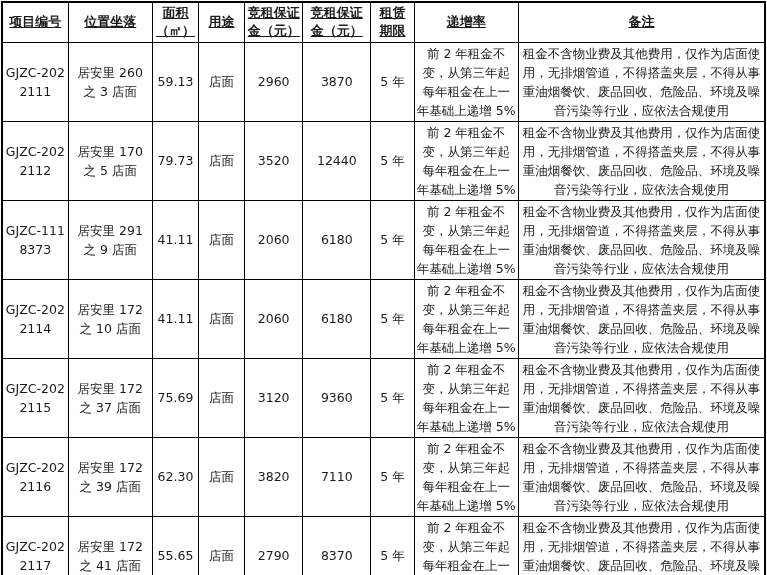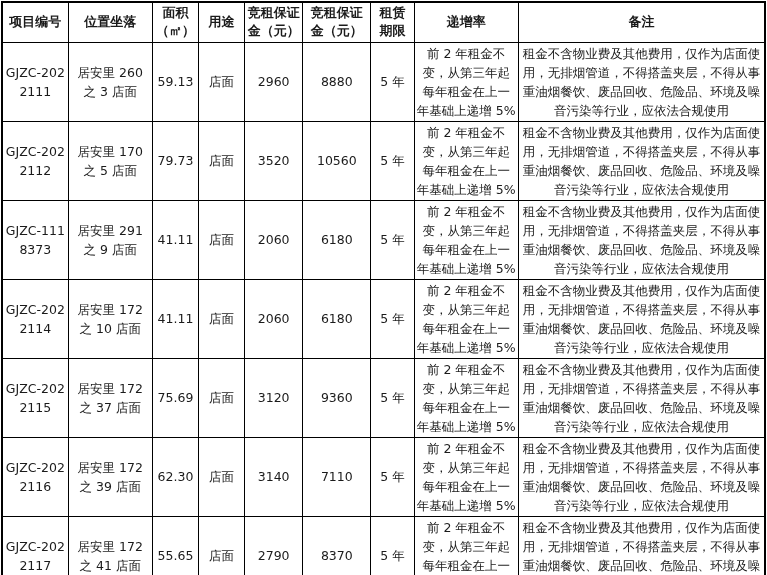--- a/index.html
+++ b/index.html
@@ -27,21 +27,21 @@
     padding: 1px 2px;
     font-size: 12.5px;
     line-height: 19px;
     overflow: hidden;
   }
   table.rental-table th {
     font-weight: bold;
     font-size: 13px;
     line-height: 18px;
   }
-  thead tr { height: 40px; }
+  thead tr { height: 40px; text-decoration: underline; }
   tbody tr { height: 76px; }
 
   
   col.c-project   { width: 66px; }
   col.c-location  { width: 84px; }
   col.c-area      { width: 46px; }
   col.c-use       { width: 46px; }
   col.c-baserent  { width: 58px; }
   col.c-deposit   { width: 68px; }
   col.c-lease     { width: 43px; }
@@ -83,32 +83,32 @@
         <th>备注</th>
       </tr>
   </thead>
   <tbody>
       <tr>
         <td class="cell-project_id">GJZC-2022111</td>
         <td class="cell-location">居安里 260 之 3 店面</td>
         <td class="cell-area">59.13</td>
         <td class="cell-use">店面</td>
         <td class="cell-base_rent">2960</td>
-        <td class="cell-deposit">8880</td>
+        <td class="cell-deposit">3870</td>
         <td class="cell-lease_term">5 年</td>
         <td class="cell-escalation">前 2 年租金不变，从第三年起每年租金在上一年基础上递增 5%</td>
         <td class="cell-remarks">租金不含物业费及其他费用，仅作为店面使用，无排烟管道，不得搭盖夹层，不得从事重油烟餐饮、废品回收、危险品、环境及噪音污染等行业，应依法合规使用</td>
       </tr>
       <tr>
         <td class="cell-project_id">GJZC-2022112</td>
         <td class="cell-location">居安里 170 之 5 店面</td>
         <td class="cell-area">79.73</td>
         <td class="cell-use">店面</td>
         <td class="cell-base_rent">3520</td>
-        <td class="cell-deposit">10560</td>
+        <td class="cell-deposit">12440</td>
         <td class="cell-lease_term">5 年</td>
         <td class="cell-escalation">前 2 年租金不变，从第三年起每年租金在上一年基础上递增 5%</td>
         <td class="cell-remarks">租金不含物业费及其他费用，仅作为店面使用，无排烟管道，不得搭盖夹层，不得从事重油烟餐饮、废品回收、危险品、环境及噪音污染等行业，应依法合规使用</td>
       </tr>
       <tr>
         <td class="cell-project_id">GJZC-1118373</td>
         <td class="cell-location">居安里 291 之 9 店面</td>
         <td class="cell-area">41.11</td>
         <td class="cell-use">店面</td>
         <td class="cell-base_rent">2060</td>
@@ -137,21 +137,21 @@
         <td class="cell-deposit">9360</td>
         <td class="cell-lease_term">5 年</td>
         <td class="cell-escalation">前 2 年租金不变，从第三年起每年租金在上一年基础上递增 5%</td>
         <td class="cell-remarks">租金不含物业费及其他费用，仅作为店面使用，无排烟管道，不得搭盖夹层，不得从事重油烟餐饮、废品回收、危险品、环境及噪音污染等行业，应依法合规使用</td>
       </tr>
       <tr>
         <td class="cell-project_id">GJZC-2022116</td>
         <td class="cell-location">居安里 172 之 39 店面</td>
         <td class="cell-area">62.30</td>
         <td class="cell-use">店面</td>
-        <td class="cell-base_rent">3140</td>
+        <td class="cell-base_rent">3820</td>
         <td class="cell-deposit">7110</td>
         <td class="cell-lease_term">5 年</td>
         <td class="cell-escalation">前 2 年租金不变，从第三年起每年租金在上一年基础上递增 5%</td>
         <td class="cell-remarks">租金不含物业费及其他费用，仅作为店面使用，无排烟管道，不得搭盖夹层，不得从事重油烟餐饮、废品回收、危险品、环境及噪音污染等行业，应依法合规使用</td>
       </tr>
       <tr>
         <td class="cell-project_id">GJZC-2022117</td>
         <td class="cell-location">居安里 172 之 41 店面</td>
         <td class="cell-area">55.65</td>
         <td class="cell-use">店面</td>

